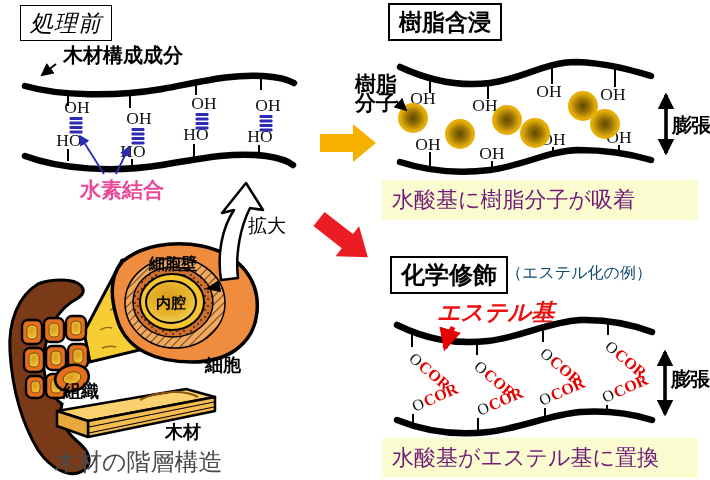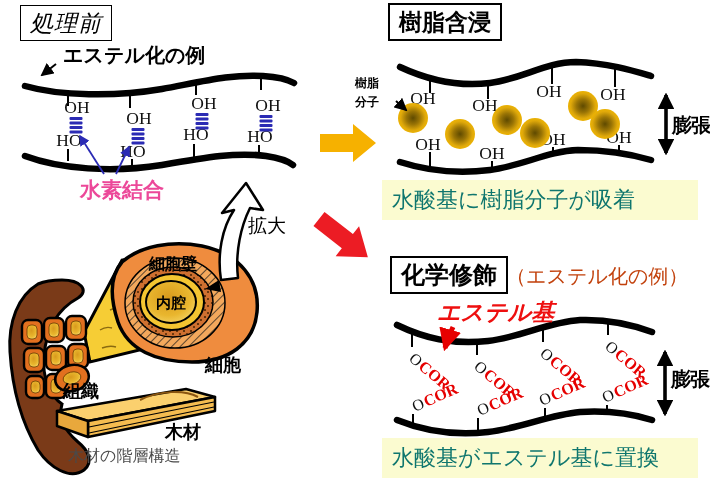--- a/index.html
+++ b/index.html
@@ -5,21 +5,21 @@
   html,body{margin:0;padding:0;background:#fff;}
   #stage{position:relative;width:710px;height:480px;background:#fff;overflow:hidden;
          font-family:"Liberation Sans","DejaVu Sans",sans-serif;color:#000;}
   #art{position:absolute;left:0;top:0;}
   .abs{position:absolute;white-space:nowrap;}
   .titlebox{border:2.5px solid #000;padding:2px 9px;font-size:23px;font-weight:700;
             line-height:30px;background:#fff;}
   .titlebox.thin{border-width:1.6px;font-weight:400;letter-spacing:1px;}
   .lbl-bold{font-weight:700;}
   .caption{width:306px;height:40px;background:#fbfbd0;font-size:22px;line-height:40px;
-           padding-left:10px;color:#0f766e;}
+           padding-left:10px;color:#701a75;}
   .blue{color:#ec4899;}
   .red{color:#ee0f0f;font-style:italic;}
   .gray{color:#4a4a4a;}
   svg text{font-family:"Liberation Serif","DejaVu Serif",serif;}
   svg text.jp{font-family:"Liberation Sans","DejaVu Sans",sans-serif;font-weight:700;}
 </style>
 </head>
 <body>
 
 <div id="stage">
@@ -249,33 +249,33 @@
 
     <text class="jp" x="149" y="269" font-size="16" fill="#000">細胞壁</text>
     <text class="jp" x="171" y="308" font-size="15" fill="#000" text-anchor="middle">内腔</text>
     <text class="jp" x="205" y="371" font-size="18" fill="#000">細胞</text>
     <text class="jp" x="63" y="397" font-size="18" fill="#000">組織</text>
     <text class="jp" x="165" y="438" font-size="18" fill="#000">木材</text>
   </g>
 </svg>
 
 <div class="abs titlebox thin" style="left:20px;top:5px;font-size:23px;font-style:italic;">処理前</div>
-<div class="abs lbl-bold" style="left:63px;top:42px;font-size:20px;">エステル化の例</div>
+<div class="abs lbl-bold" style="left:63px;top:42px;font-size:20px;">木材構成成分</div>
 <div class="abs lbl-bold blue" style="left:80px;top:176px;font-size:21px;">水素結合</div>
 <div class="abs" style="left:248px;top:213px;font-size:19px;">拡大</div>
 
 <div class="abs titlebox" style="left:388px;top:3px;">樹脂含浸</div>
-<div class="abs lbl-bold" style="left:355px;top:74px;font-size:12px;line-height:19px;">
+<div class="abs lbl-bold" style="left:355px;top:74px;font-size:21px;line-height:19px;">
   <span>樹脂</span><br>
   <span>分子</span>
 </div>
 <div class="abs lbl-bold" style="left:672px;top:112px;font-size:20px;letter-spacing:-1px;">膨張</div>
 <div class="abs caption" style="left:382px;top:180px;">水酸基に樹脂分子が吸着</div>
 
 <div class="abs titlebox" style="left:390px;top:256px;font-size:24px;">化学修飾</div>
-<div class="abs" style="left:506px;top:263px;font-size:20px;color:#c2410c;">（エステル化の例）</div>
+<div class="abs" style="left:506px;top:263px;font-size:16px;color:#0c4a6e;">（エステル化の例）</div>
 <div class="abs lbl-bold red" style="left:437px;top:297px;font-size:23px;">エステル基</div>
 <div class="abs lbl-bold" style="left:671px;top:366px;font-size:20px;letter-spacing:-1px;">膨張</div>
 <div class="abs caption" style="left:382px;top:438px;">水酸基がエステル基に置換</div>
 
-<div class="abs gray" style="left:68px;top:446px;font-size:16px;">木材の階層構造</div>
+<div class="abs gray" style="left:54px;top:446px;font-size:24px;">木材の階層構造</div>
 
 </div>
 
 </body></html>

